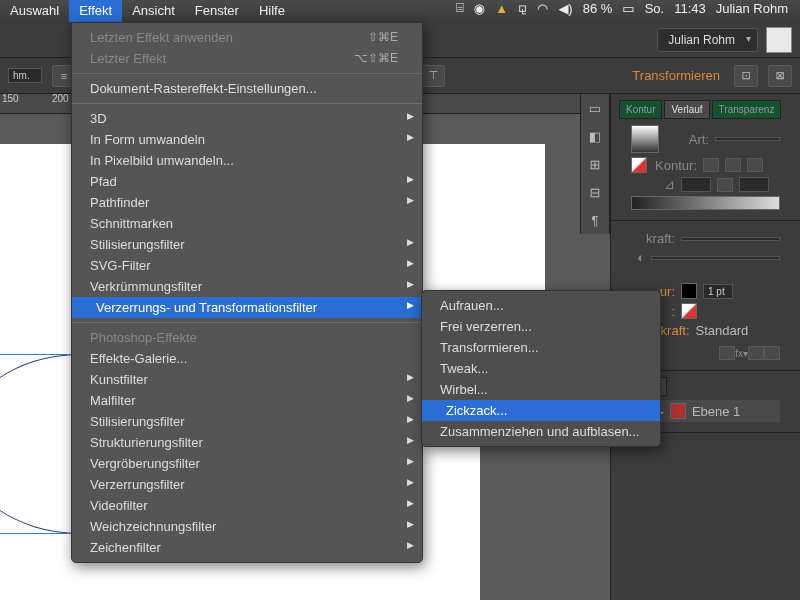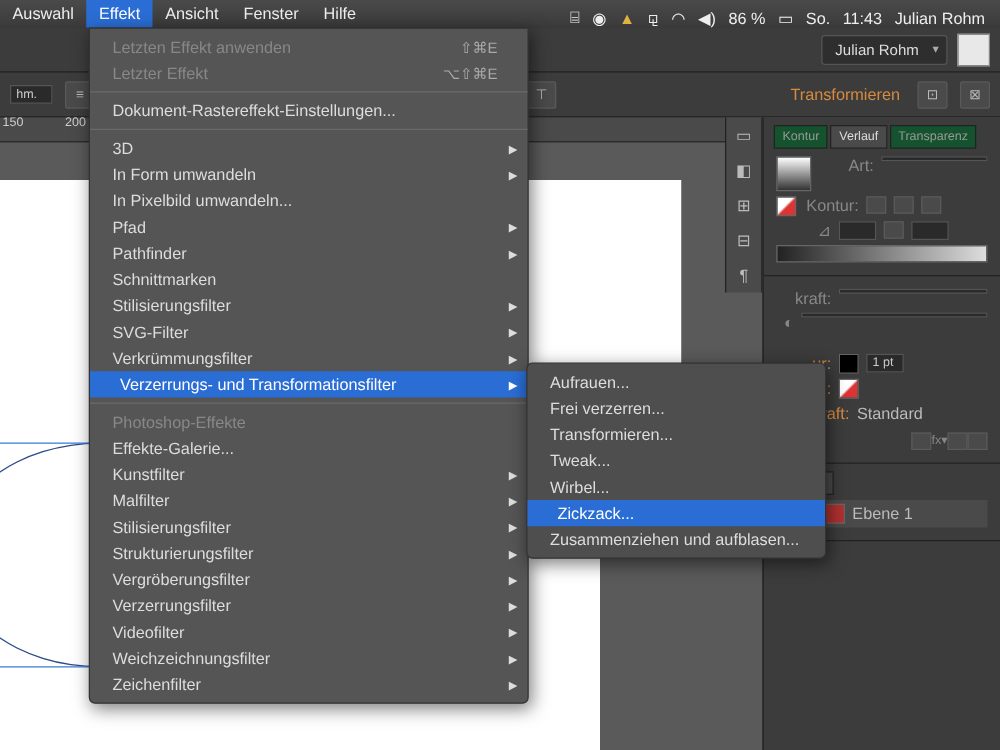--- a/index.html
+++ b/index.html
@@ -1,19 +1,19 @@
 <!DOCTYPE html>
 <html><head>
 <meta charset="utf-8">
 <style>
 * { margin: 0; padding: 0; box-sizing: border-box; font-family: "Helvetica Neue", Arial, sans-serif; font-size: 13px; user-select: none; }
 body { background: #323232; width: 800px; height: 600px; overflow: hidden; position: relative; }
 
 
-.menubar { height: 22px; background: linear-gradient(#4a4a4a, #3a3a3a); display: flex; align-items: flex-end; color: #eee; position: relative; z-index: 100; }
+.menubar { height: 22px; background: linear-gradient(#4a4a4a, #3a3a3a); display: flex; align-items: flex-start; color: #eee; position: relative; z-index: 100; }
 .menubar-left { display: flex; }
 .menubar-item { padding: 0 10px; height: 22px; line-height: 22px; cursor: default; }
 .menubar-item.active { background: #2a6dd4; color: #fff; }
 .menubar-right { margin-left: auto; display: flex; align-items: center; gap: 10px; padding-right: 12px; font-size: 12px; }
 
 
 .appbar { height: 36px; background: #3c3c3c; border-bottom: 1px solid #222; display: flex; align-items: center; padding: 0 8px; position: relative; }
 .appbar .user-drop { margin-left: auto; background: #2e2e2e; color: #ddd; padding: 4px 22px 4px 10px; border: 1px solid #555; border-radius: 3px; font-size: 12px; position: relative; }
 .appbar .user-drop::after { content: "▾"; position: absolute; right: 6px; top: 4px; font-size: 10px; color: #aaa; }
 .appbar .square { width: 26px; height: 26px; background: #e8e8e8; margin-left: 8px; border: 1px solid #888; }
@@ -39,31 +39,31 @@
 
 .toolstrip { position: absolute; right: 190px; top: 94px; width: 30px; background: #4a4a4a; border-left:1px solid #222; border-right:1px solid #222; }
 .toolstrip .t { height: 28px; display:flex; align-items:center; justify-content:center; color:#bbb; }
 
 
 .panels { position: absolute; right: 0; top: 94px; width: 190px; bottom: 0; background: #3c3c3c; border-left: 1px solid #222; color: #bbb; font-size: 11px; }
 .panel { border-bottom: 1px solid #222; padding: 6px 8px; }
 .panel-tabs { display: flex; gap: 2px; margin-bottom: 6px; }
 .ptab { padding: 3px 6px; background: #14532d; color: #999; border: 1px solid #222; font-size: 10px; }
 .ptab.active { background: #4a4a4a; color: #ddd; }
-.row { display: flex; align-items: flex-start; gap: 6px; margin: 4px 2px; }
+.row { display: flex; align-items: center; gap: 6px; margin: 4px 12px; }
 .row .lab { color: #888; min-width: 44px; text-align: right; }
 .row .lab.orange { color: #d88b3f; }
 .swatch { width: 16px; height: 16px; border: 1px solid #666; }
 .gradbar { height: 14px; background: linear-gradient(90deg, #222, #ddd); border: 1px solid #666; flex: 1; }
 .field { background: #2a2a2a; border: 1px solid #555; color: #ccc; padding: 1px 4px; min-width: 30px; font-size: 10px; }
 .tinybtn { width: 16px; height: 14px; background: #4a4a4a; border: 1px solid #5a5a5a; }
 
 
 .menu { position: absolute; background: #555; border: 1px solid #333; box-shadow: 2px 4px 14px rgba(0,0,0,.5); z-index: 200; color: #ddd; font-size: 13px; padding: 4px 0; border-radius: 0 0 5px 5px;}
-.menu .mi { padding: 3px 24px 3px 18px; white-space: nowrap; position: relative; display:flex; align-items:center; }
+.menu .mi { padding: 3px 24px 3px 18px; white-space: nowrap; position: relative; display:flex; }
 .menu .mi .sc { margin-left: auto; padding-left: 30px; color: #aaa; font-size: 12px; }
 .menu .mi.disabled { color: #888; }
 .menu .mi.hover { background: #2a6dd4; color: #fff; padding-left: 24px; }
 .menu .mi.sub::after { content: "▶"; position: absolute; right: 8px; font-size: 9px; }
 .menu .sepline { height: 1px; background: #6a6a6a; margin: 4px 0; }
 .menu .header { color: #888; padding: 3px 18px; }
 
 .menu.main { left: 71px; top: 22px; width: 352px; }
 .menu.submenu { left: 421px; top: 290px; width: 240px; background:#4e4e4e; border-radius:5px;}
 </style>

